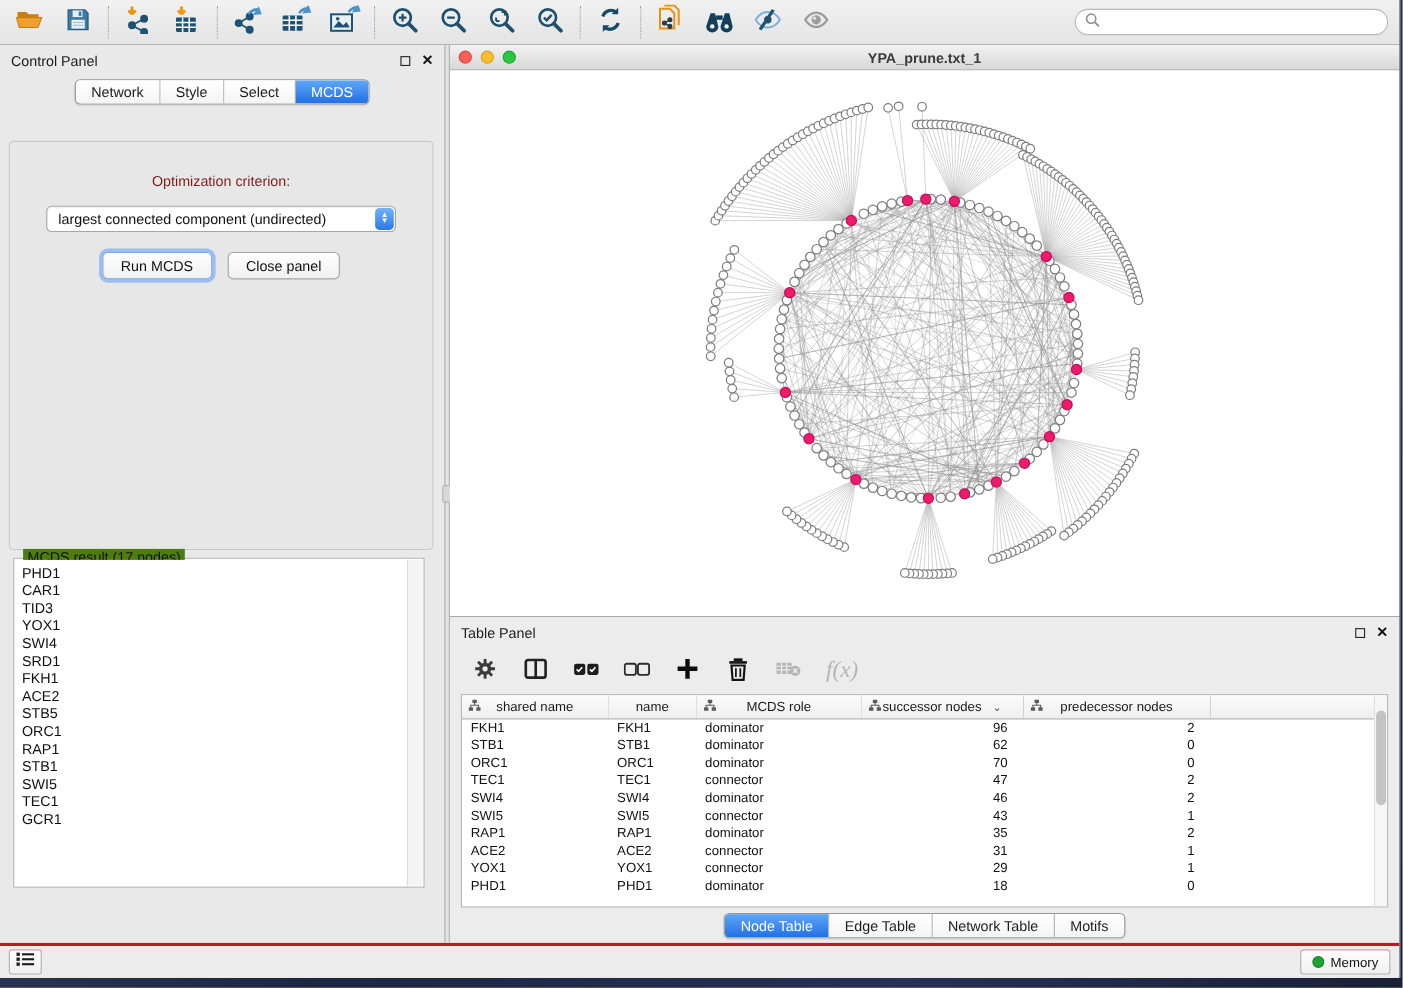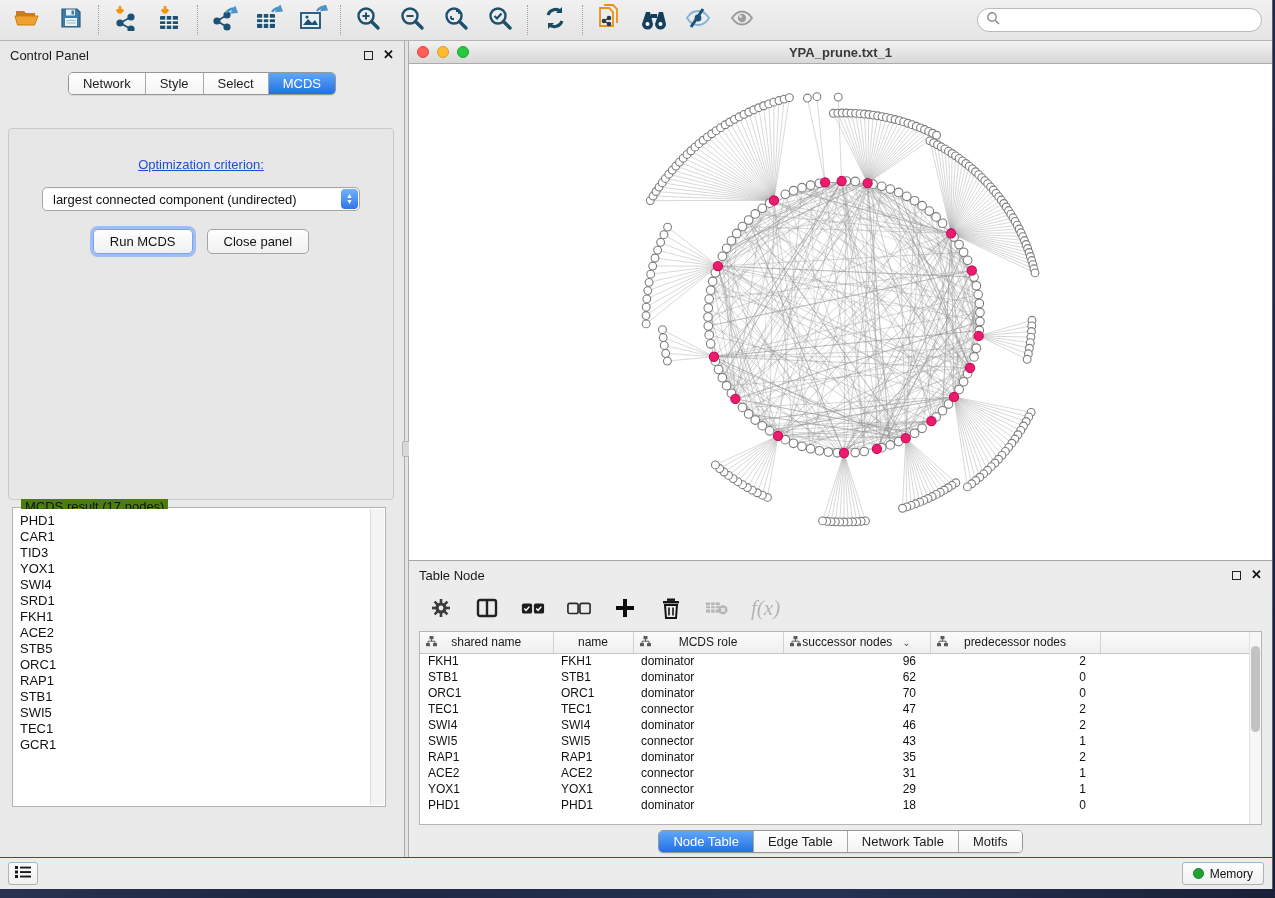--- a/index.html
+++ b/index.html
@@ -41,21 +41,21 @@
   .close-x { font-size:13px; font-weight:bold; color:#111; line-height:10px; }
   .ctabs-row { display:flex; justify-content:center; margin-top:5px; position:relative; z-index:2; }
   .seg { display:inline-flex; border:1px solid #979797; border-radius:5px; overflow:hidden; background:#fff; box-shadow:0 1px 1px rgba(0,0,0,.08); }
   .seg .sg { padding:3px 14px; font-size:13px; color:#1c1c1c; background:linear-gradient(#ffffff,#f4f4f4); border-right:1px solid #a8a8a8; cursor:default; }
   .seg .sg:last-child { border-right:none; }
   .seg .sg.active { background:linear-gradient(#5ea7f8,#2270e4); color:#fff; }
   .cp-content {
     position:absolute; left:8px; right:10px; top:87px; height:372px;
     background:#e7e7e7; border:1px solid #c9c9c9; border-radius:4px;
   }
-  .opt-label { text-align:center; font-size:13px; color:#1d4ed8; margin-top:28px;text-decoration:underline; }
+  .opt-label { text-align:center; font-size:13px; color:#7f1d1d; margin-top:28px; }
   .combo-row { display:flex; justify-content:center; margin-top:15px; }
   .combo {
     width:318px; height:24px; background:#fff; border:1px solid #a6a6a6; border-radius:5px;
     position:relative; display:flex; align-items:center; padding-left:10px;
     font-size:13px; color:#111; box-shadow:inset 0 1px 1px rgba(0,0,0,.05);
   }
   .combo-stepper {
     position:absolute; right:1px; top:1px; bottom:1px; width:17px; border-radius:4px;
     background:linear-gradient(#71b3fb,#2d77e8); display:flex; flex-direction:column;
     align-items:center; justify-content:center; color:#fff;
@@ -109,21 +109,21 @@
     font-size:12px; font-weight:normal; color:#1a1a1a; position:relative; text-align:center;
   }
   .tbl th .hicon { position:absolute; left:6px; top:4px; }
   .tbl th .sort { font-size:10px; color:#555; margin-left:10px; }
   .tbl td { height:16px; font-size:12px; color:#111; padding:0 8px; white-space:nowrap; overflow:hidden; }
   .tbl td.num { text-align:right; padding-right:14px; }
   .tbl-scroll { position:absolute; top:0; bottom:0; right:0; width:12px; background:#f6f6f6; border-left:1px solid #e0e0e0; }
   .tbl-thumb { position:absolute; top:14px; left:1px; width:9px; height:86px; background:#c3c3c3; border-radius:5px; }
   .tp-tabs { height:32px; flex:none; display:flex; justify-content:center; align-items:center; }
   
-  .statusbar { height:32px; flex:none; background:#ececec; border-top:1px solid #b91c1c; display:flex; align-items:center; padding:0 8px; }
+  .statusbar { height:32px; flex:none; background:#ececec; border-top:3px solid #b91c1c; display:flex; align-items:center; padding:0 8px; }
   .sb-btn { width:30px; height:23px; border:1px solid #b2b2b2; border-radius:3px; background:linear-gradient(#fdfdfd,#f0f0f0); display:flex; align-items:center; justify-content:center; }
   .mem-btn { margin-left:auto; height:23px; border:1px solid #b2b2b2; border-radius:3px; background:linear-gradient(#fdfdfd,#f0f0f0); display:flex; align-items:center; gap:6px; padding:0 10px; font-size:12px; color:#111; }
   .mem-dot { width:11px; height:11px; border-radius:50%; background:#1fa234; border:1px solid #158227; }
 </style>
 </head>
 <body>
 
 <div class="app">
 
   <div class="toolbar">
@@ -1218,21 +1218,21 @@
                 <circle cx="369.0658916464982" cy="371.94828017095784" r="4.6" fill="#ee1a6e" stroke="#c50d58" stroke-width="1.1"></circle>
                 <circle cx="326.38557063356814" cy="334.84684314867854" r="4.6" fill="#ee1a6e" stroke="#c50d58" stroke-width="1.1"></circle>
                 <circle cx="304.9425531890272" cy="292.7625518422922" r="4.6" fill="#ee1a6e" stroke="#c50d58" stroke-width="1.1"></circle>
               </g>
             </svg>
         </div>
       </div>
 
       <div class="tpanel">
         <div class="panel-hdr">
-          <span class="panel-title">Table Node</span>
+          <span class="panel-title">Table Panel</span>
           <span class="panel-hdr-icons">
             <span class="float-box"></span>
             <span class="close-x">✕</span>
           </span>
         </div>
         <div class="tp-toolbar">
           <span class="tp-icon">
             <svg width="22" height="22" viewBox="0 0 22 22">
                 <g stroke="#3c3c3c" stroke-width="2.6">
                   <line x1="11" y1="2" x2="11" y2="20"></line>

